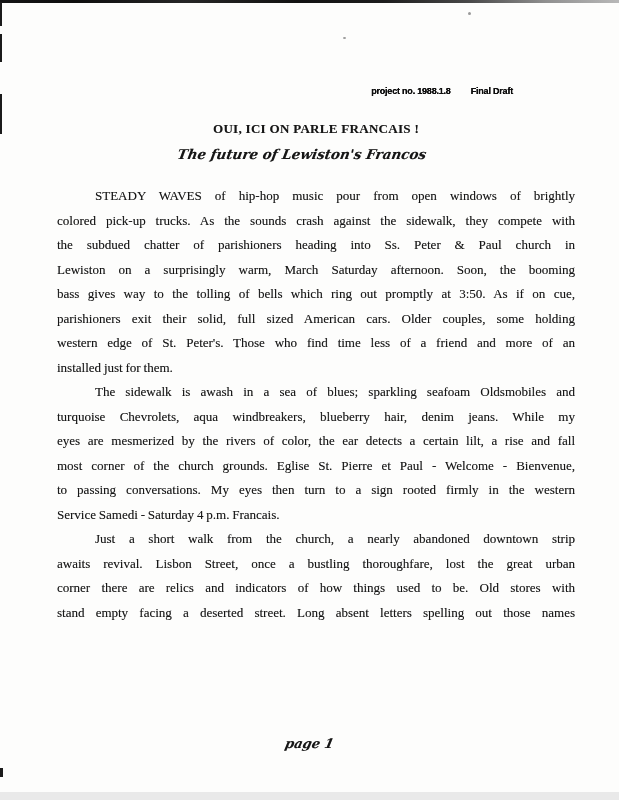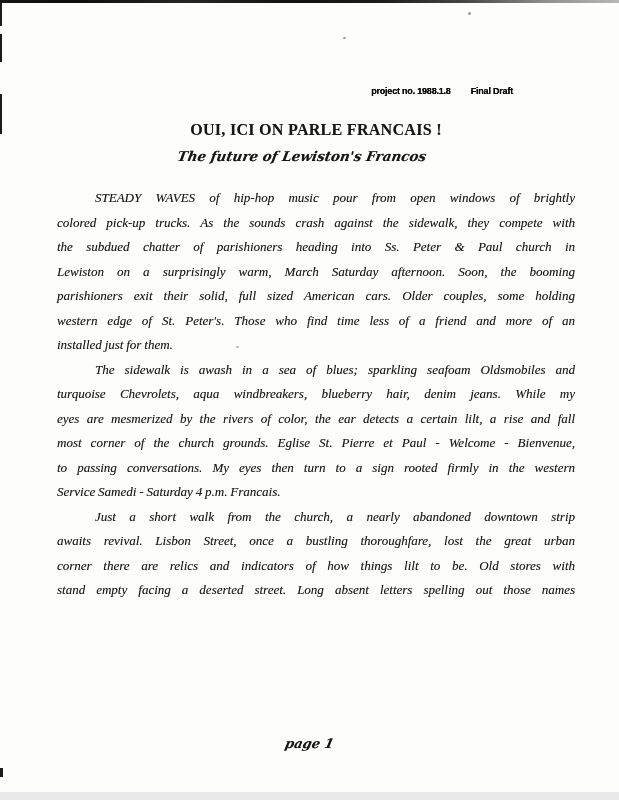--- a/index.html
+++ b/index.html
@@ -40,32 +40,32 @@
     font-weight: bold; font-size: 9px; color: #0e0e0e;
     letter-spacing: -0.2px;
     text-shadow: 0 0 0.6px #000;
   }
 
   .content { position: absolute; left: 57px; right: 44px; top: 0; }
 
   .title {
     margin: 0; padding-top: 121px;
     text-align: center;
-    font-size: 16px; font-weight: bold; letter-spacing: 0.3px;
+    font-size: 13px; font-weight: bold; letter-spacing: 0.3px;
     font-family: "Liberation Serif", serif;
   }
   .subtitle {
     margin-top: 9px;
     text-align: center;
     font-family: "DejaVu Serif", serif;
     font-style: italic; font-weight: bold; font-size: 13.5px;
     transform: skewX(-10deg) translateX(-14px);
   }
 
-  .body { margin-top: 22px; font-size: 13px; line-height: 24.5px; word-spacing: -0.4px; font-style: italic; }
+  .body { margin-top: 22px; font-size: 13px; line-height: 24.5px; word-spacing: -0.4px; }
   .line { text-align: justify; text-align-last: justify; white-space: normal; }
   .line.indent { text-indent: 38px; }
   .line.flush { text-align-last: left; }
 
   .footer {
     position: absolute; top: 736px; left: 0; width: 100%;
     text-align: center;
     font-family: "DejaVu Serif", serif;
     font-style: italic; font-weight: bold; font-size: 13px;
     transform: skewX(-12deg);
@@ -90,30 +90,31 @@
   </div>
 
   <div class="content">
     <h1 class="title">OUI, ICI ON PARLE FRANCAIS !</h1>
     <div class="subtitle">The future of Lewiston's Francos</div>
     <div class="body" id="doc-body">
         <div class="line indent">STEADY WAVES of hip-hop music pour from open windows of  brightly</div>
         <div class="line">colored pick-up trucks. As the sounds crash against the sidewalk, they compete with</div>
         <div class="line">the subdued chatter of parishioners heading into Ss. Peter &amp; Paul church in</div>
         <div class="line">Lewiston on a surprisingly warm, March Saturday afternoon.  Soon, the booming</div>
+        <div class="line">bass gives way to the tolling of bells which ring out promptly at 3:50.  As if on cue,</div>
         <div class="line">parishioners exit their solid, full sized American cars.  Older couples, some holding</div>
         <div class="line">western edge of St. Peter's. Those who find time less of a friend and more of an</div>
         <div class="line flush">installed just for them.</div>
         <div class="line indent">The sidewalk is awash in a sea of blues; sparkling seafoam Oldsmobiles and</div>
         <div class="line">turquoise Chevrolets, aqua windbreakers, blueberry hair, denim jeans. While my</div>
         <div class="line">eyes are mesmerized by  the rivers of color, the ear detects a certain lilt, a rise and fall</div>
         <div class="line">most corner of the church grounds. Eglise St. Pierre et Paul - Welcome - Bienvenue,</div>
         <div class="line">to passing conversations. My eyes then turn to a sign rooted firmly in the western</div>
         <div class="line flush">Service Samedi - Saturday 4 p.m. Francais.</div>
         <div class="line indent">Just a short walk from the church, a nearly abandoned downtown  strip</div>
         <div class="line">awaits revival. Lisbon Street, once a bustling thoroughfare, lost the great urban</div>
-        <div class="line">corner there are relics and indicators of how things lilt to be. Old stores with</div>
+        <div class="line">corner there are relics and indicators of how things used to be. Old stores with</div>
         <div class="line">stand empty facing a  deserted street. Long absent letters spelling out those names</div>
       </div>
   </div>
 
   <div class="footer">page 1</div>
 </div>
 
 </body></html>

